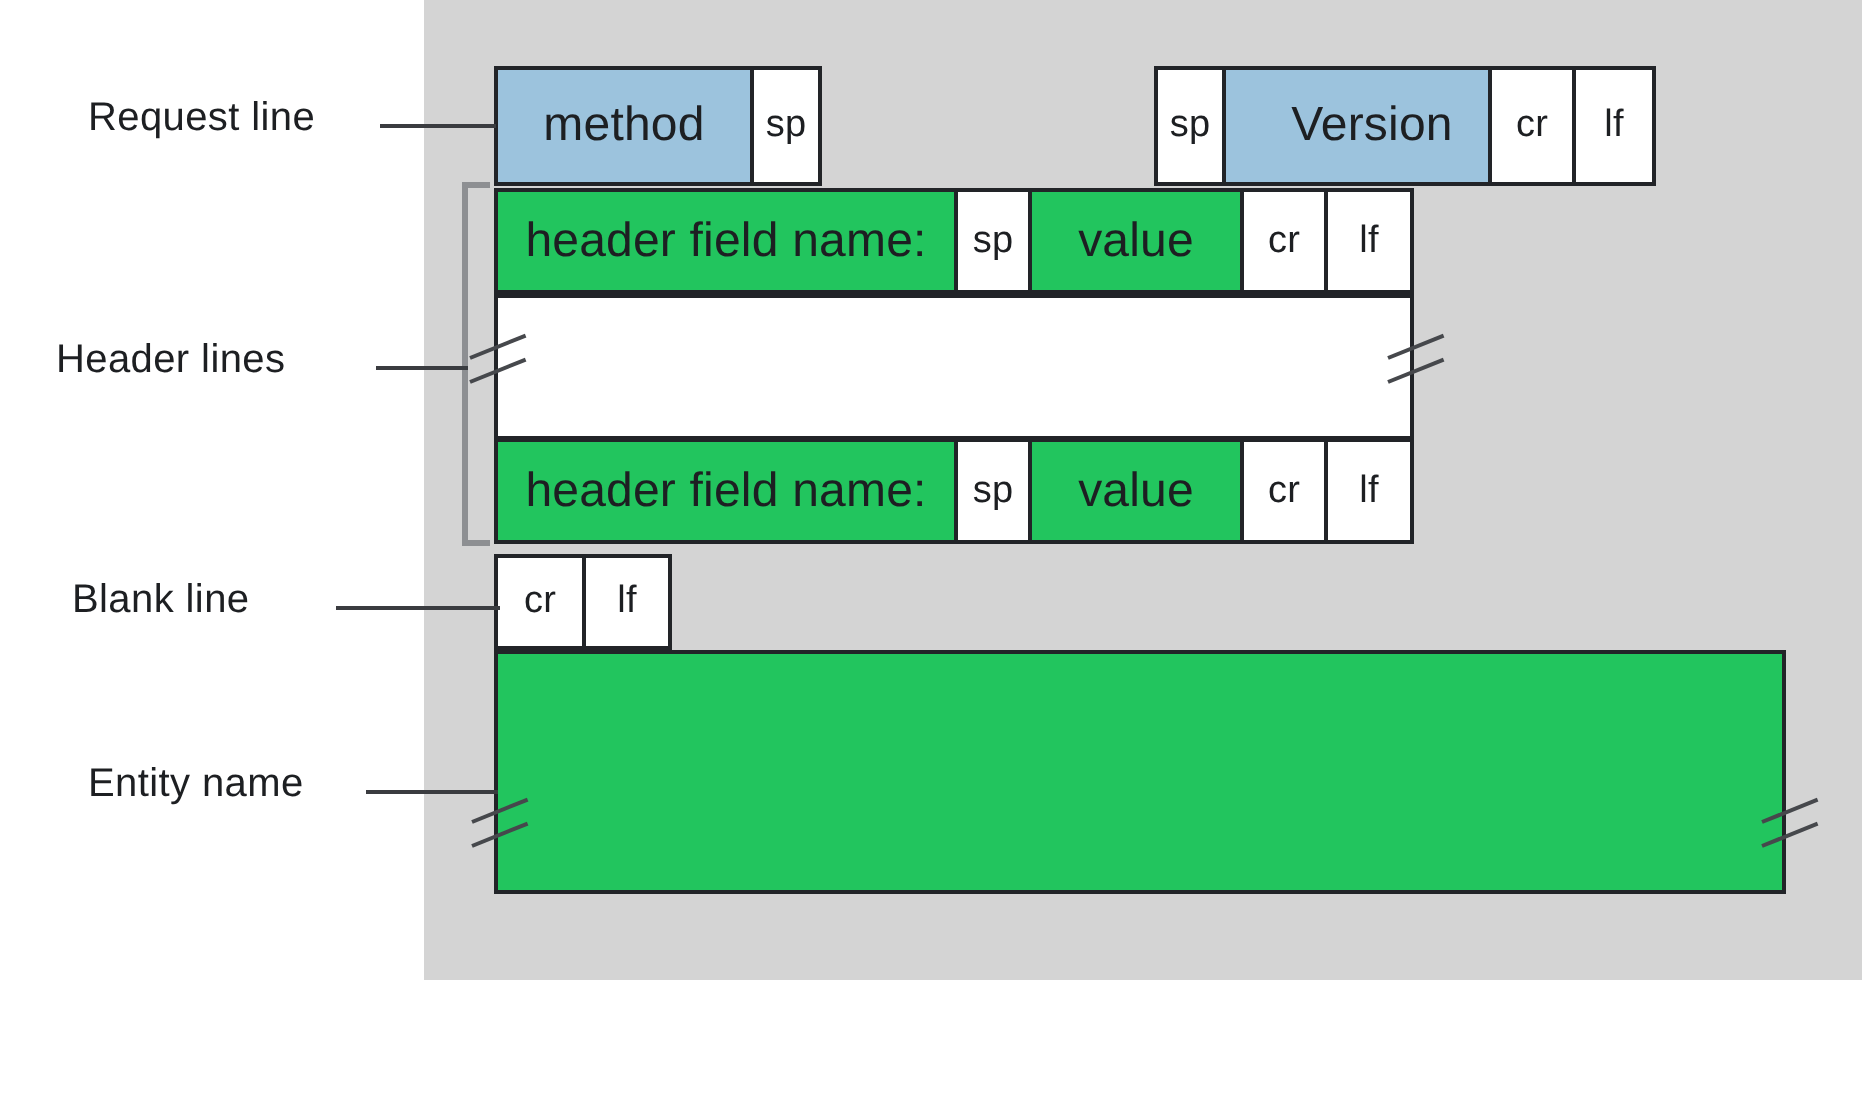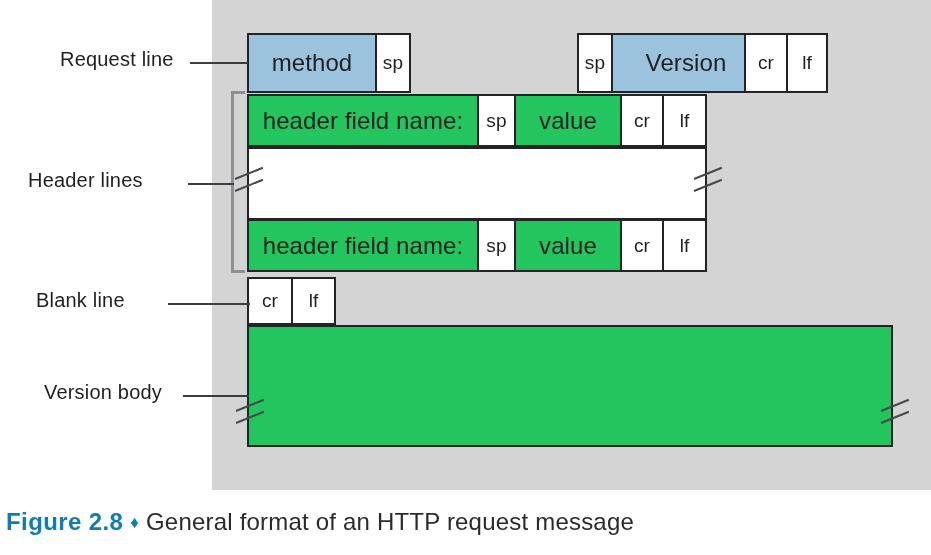--- a/index.html
+++ b/index.html
@@ -198,39 +198,34 @@
     <i class="one"></i>
       <i class="two"></i>
   </div>
   <div class="breakmark" style="left:881px; top:396px;">
     <i class="one"></i>
       <i class="two"></i>
   </div>
 
   <div class="bracket" style="left:231px; top:91px; width:14px; height:182px;"></div>
 
-  <div class="side-label" style="left:44px; top:48px;margin-left:16px;">
+  <div class="side-label" style="left:44px; top:48px;">
     <span>Request line</span>
   </div>
   <div class="leader" style="left:190px; top:62px; width:58px;"></div>
 
   <div class="side-label" style="left:28px; top:169px;">
     <span>Header lines</span>
   </div>
   <div class="leader" style="left:188px; top:183px; width:46px;"></div>
 
   <div class="side-label" style="left:36px; top:289px;">
     <span>Blank line</span>
   </div>
   <div class="leader" style="left:168px; top:303px; width:82px;"></div>
 
   <div class="side-label" style="left:44px; top:381px;">
-    <span>Version body</span>
+    <span>Entity name</span>
   </div>
   <div class="leader" style="left:183px; top:395px; width:66px;"></div>
 
-  <div class="caption">
-    <span class="fignum">Figure 2.8</span>
-    <span class="diamond">♦</span>
-    <span>General format of an HTTP request message</span>
-  </div>
 
 </div>
 
 </body></html>

